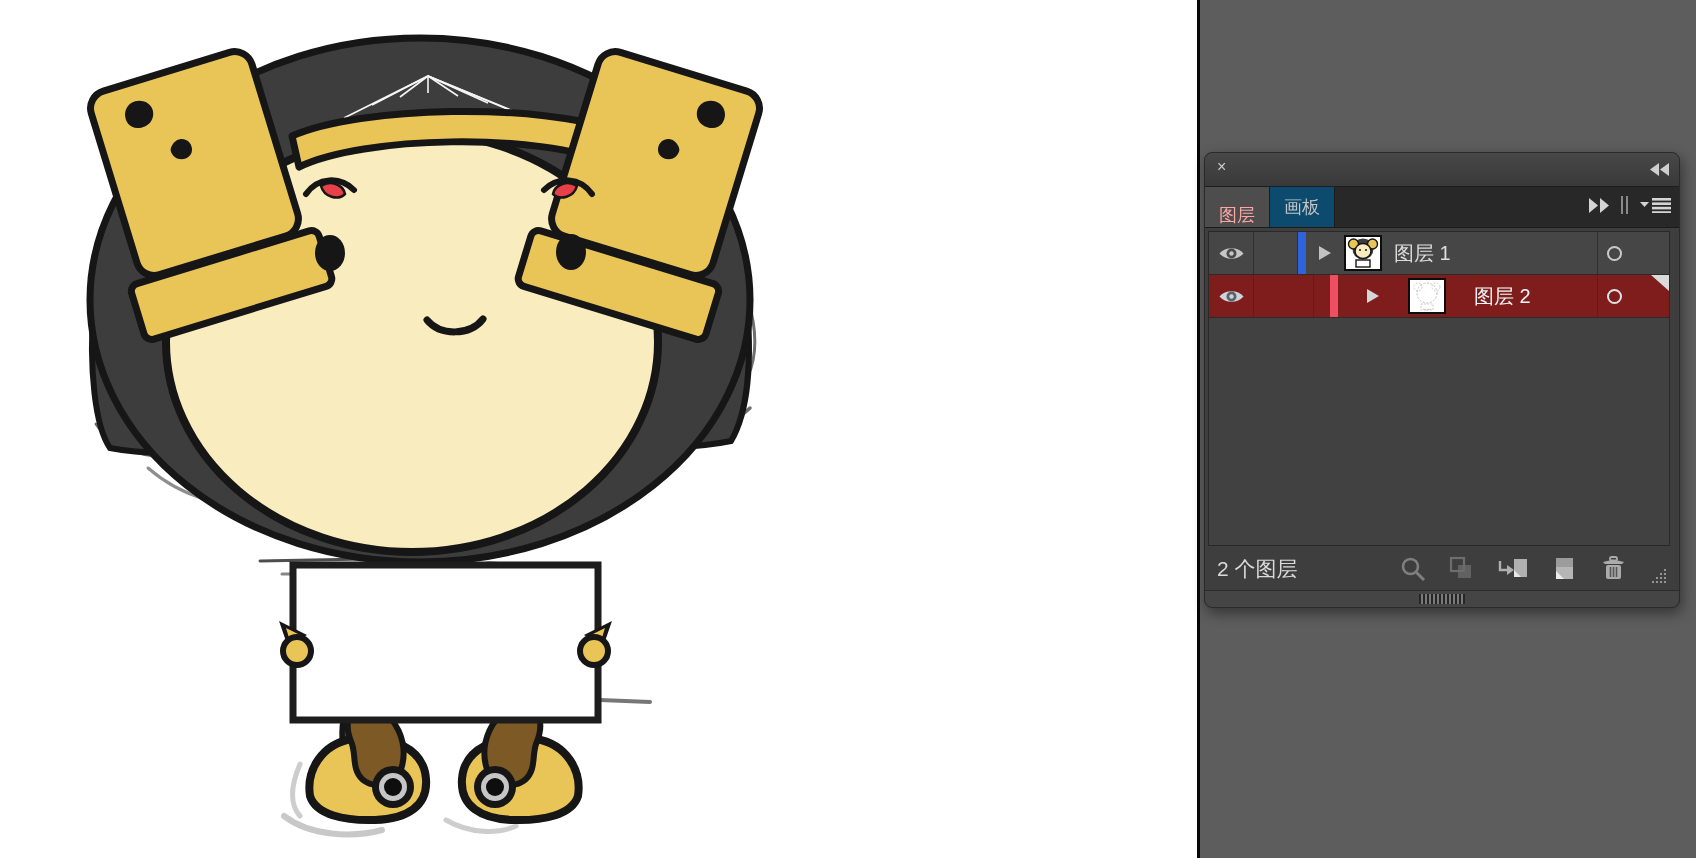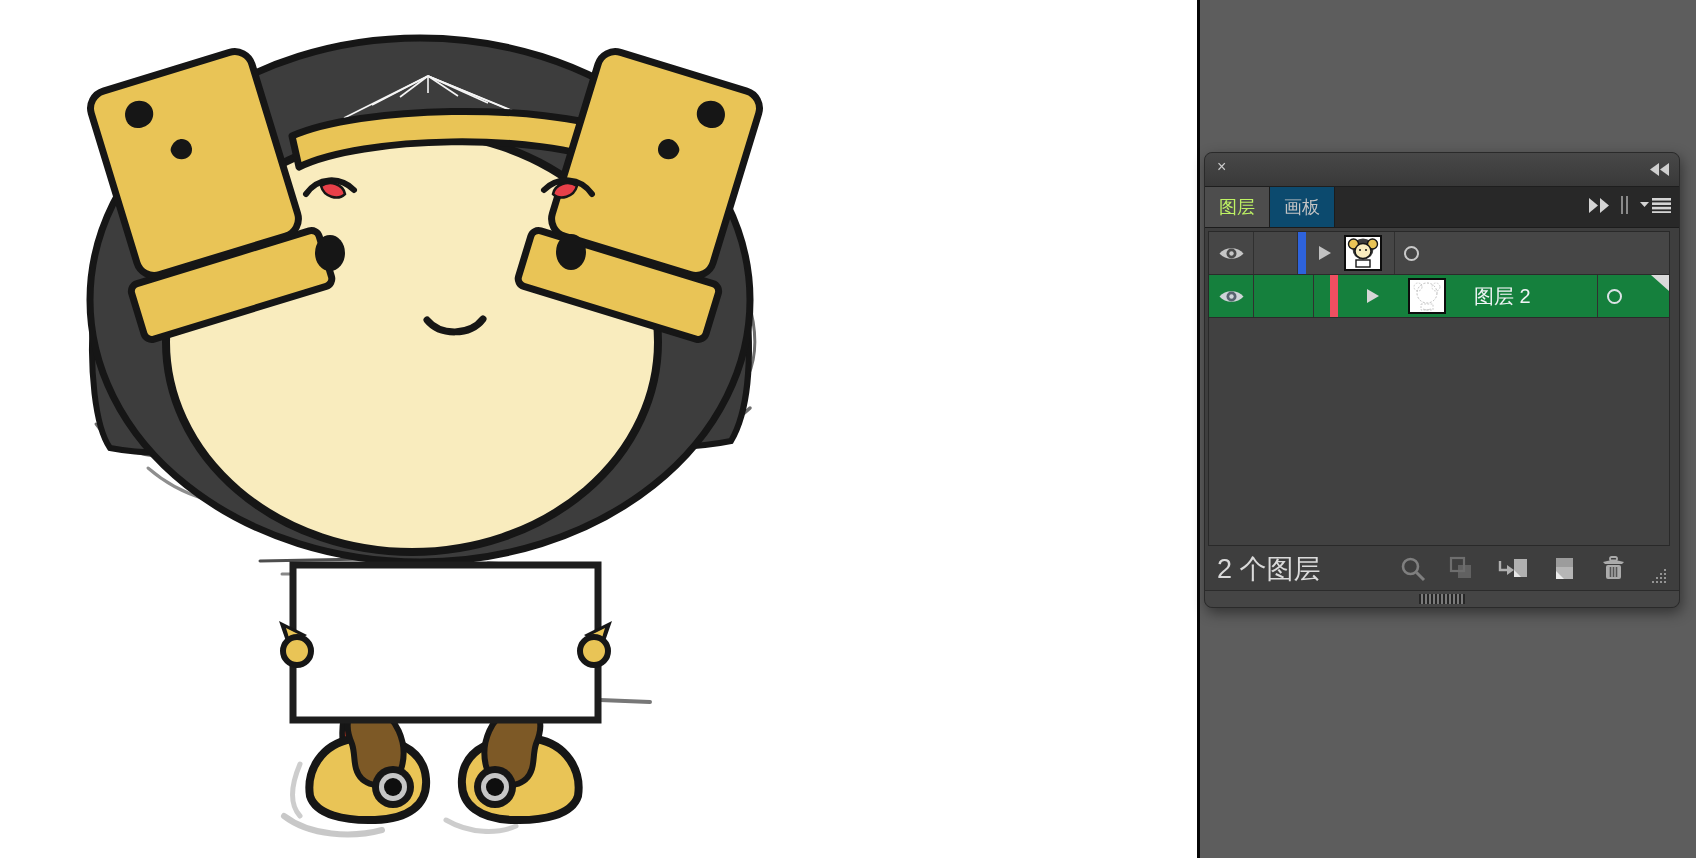--- a/index.html
+++ b/index.html
@@ -26,44 +26,44 @@
     border-bottom:1px solid #1e1e1e;border-radius:8px 8px 0 0;
   }
   .close-x{position:absolute;left:12px;top:6px;color:#cccccc;font-size:16px;line-height:16px;cursor:default;}
   .collapse-btn{position:absolute;right:9px;top:9px;}
   .panel-tabstrip{
     position:absolute;left:0;top:34px;right:0;height:40px;
     background:#282828;border-bottom:1px solid #1c1c1c;display:flex;align-items:stretch;
   }
   .tab{display:flex;align-items:center;padding:0 14px;font-size:18px;color:#c4c4c4;
        background:#0c4a6e;border-right:1px solid #1c1c1c;}
-  .tab.active{background:#4d4d4d;color:#bef264;}
+  .tab.active{background:#4d4d4d;color:#fca5a5;align-items:flex-end;}
   .tabstrip-right{margin-left:auto;display:flex;align-items:center;gap:11px;padding-right:8px;}
   
   .panel-body{
     position:absolute;left:3px;top:78px;right:9px;bottom:61px;
     background:#414141;border:1px solid #292929;box-sizing:border-box;overflow:hidden;
   }
   .layer-row{position:relative;display:flex;align-items:stretch;height:42px;
              border-bottom:1px solid #2b2b2b;background:#464646;}
-  .layer-row.selected{background:#15803d;gap:16px;}
+  .layer-row.selected{background:#7f1d1d;gap:16px;}
   .cell-eye{width:44px;display:flex;align-items:center;justify-content:center;border-right:1px solid #303030;}
   .cell-lock{width:43px;border-right:1px solid #303030;}
   .cell-colorbar{width:8px;}
   .cell-expand{width:38px;display:flex;align-items:center;justify-content:center;}
   .cell-thumb{width:38px;height:36px;align-self:center;background:#ffffff;border:2px solid #0d0d0d;box-sizing:border-box;margin-right:12px;}
   .cell-name{flex:1;display:flex;align-items:center;font-size:20px;color:#dddddd;}
   .layer-row.selected .cell-name{color:#f1f4f7;}
   .cell-target{width:71px;display:flex;align-items:center;justify-content:flex-start;border-left:1px solid #303030;}
   .target-ring{width:15px;height:15px;border:2.5px solid #c9c9c9;border-radius:50%;margin-left:9px;box-sizing:border-box;}
   .layer-row.selected .target-ring{border-color:#dde2e7;}
   .sel-corner{position:absolute;right:0;top:0;width:18px;height:16px;}
   
   .panel-status{position:absolute;left:3px;right:9px;bottom:16px;height:45px;display:flex;align-items:center;}
-  .status-text{font-size:27px;color:#dadada;padding-left:9px;}
+  .status-text{font-size:21px;color:#dadada;padding-left:9px;}
   .footer-icons{position:absolute;left:192px;top:9px;display:flex;align-items:center;gap:23px;}
   .resize-grip{position:absolute;right:2px;bottom:1px;}
   .panel-bottomstrip{
     position:absolute;left:0;right:0;bottom:0;height:16px;background:#454545;
     border-top:1px solid #2b2b2b;border-radius:0 0 8px 8px;
   }
   .dock-grip{
     position:absolute;left:214px;top:3px;width:46px;height:10px;
     background:repeating-linear-gradient(90deg,#262626 0 2px,#7a7a7a 2px 4px);
   }
@@ -241,20 +241,23 @@
       <div class="cell-thumb">
         <svg width="34" height="32" viewBox="0 0 34 32">
           <circle cx="17" cy="12" r="10.5" fill="#3d3d3d"></circle>
           <circle cx="7.5" cy="7" r="5" fill="#e9c456" stroke="#161616" stroke-width="1.4"></circle>
           <circle cx="26.5" cy="7" r="5" fill="#e9c456" stroke="#161616" stroke-width="1.4"></circle>
           <ellipse cx="17" cy="14" rx="8" ry="7.5" fill="#f9ecbe" stroke="#161616" stroke-width="1.4"></ellipse>
           <circle cx="14" cy="13" r="1" fill="#161616"></circle>
           <circle cx="20" cy="13" r="1" fill="#161616"></circle>
           <rect x="10" y="23" width="14" height="7" fill="#ffffff" stroke="#161616" stroke-width="1.4"></rect>
         </svg>
+      </div>
+      <div class="cell-name">
+        <span>图层 1</span>
       </div>
       <div class="cell-target">
         <div class="target-ring"></div>
       </div>
     </div>
 
     <div class="layer-row selected">
       <div class="cell-eye">
         <svg width="27" height="17" viewBox="0 0 27 17">
           <path d="M1.5 8.5 C7 1.5 20 1.5 25.5 8.5 C20 15.5 7 15.5 1.5 8.5 Z" fill="#cfd4d9"></path>

